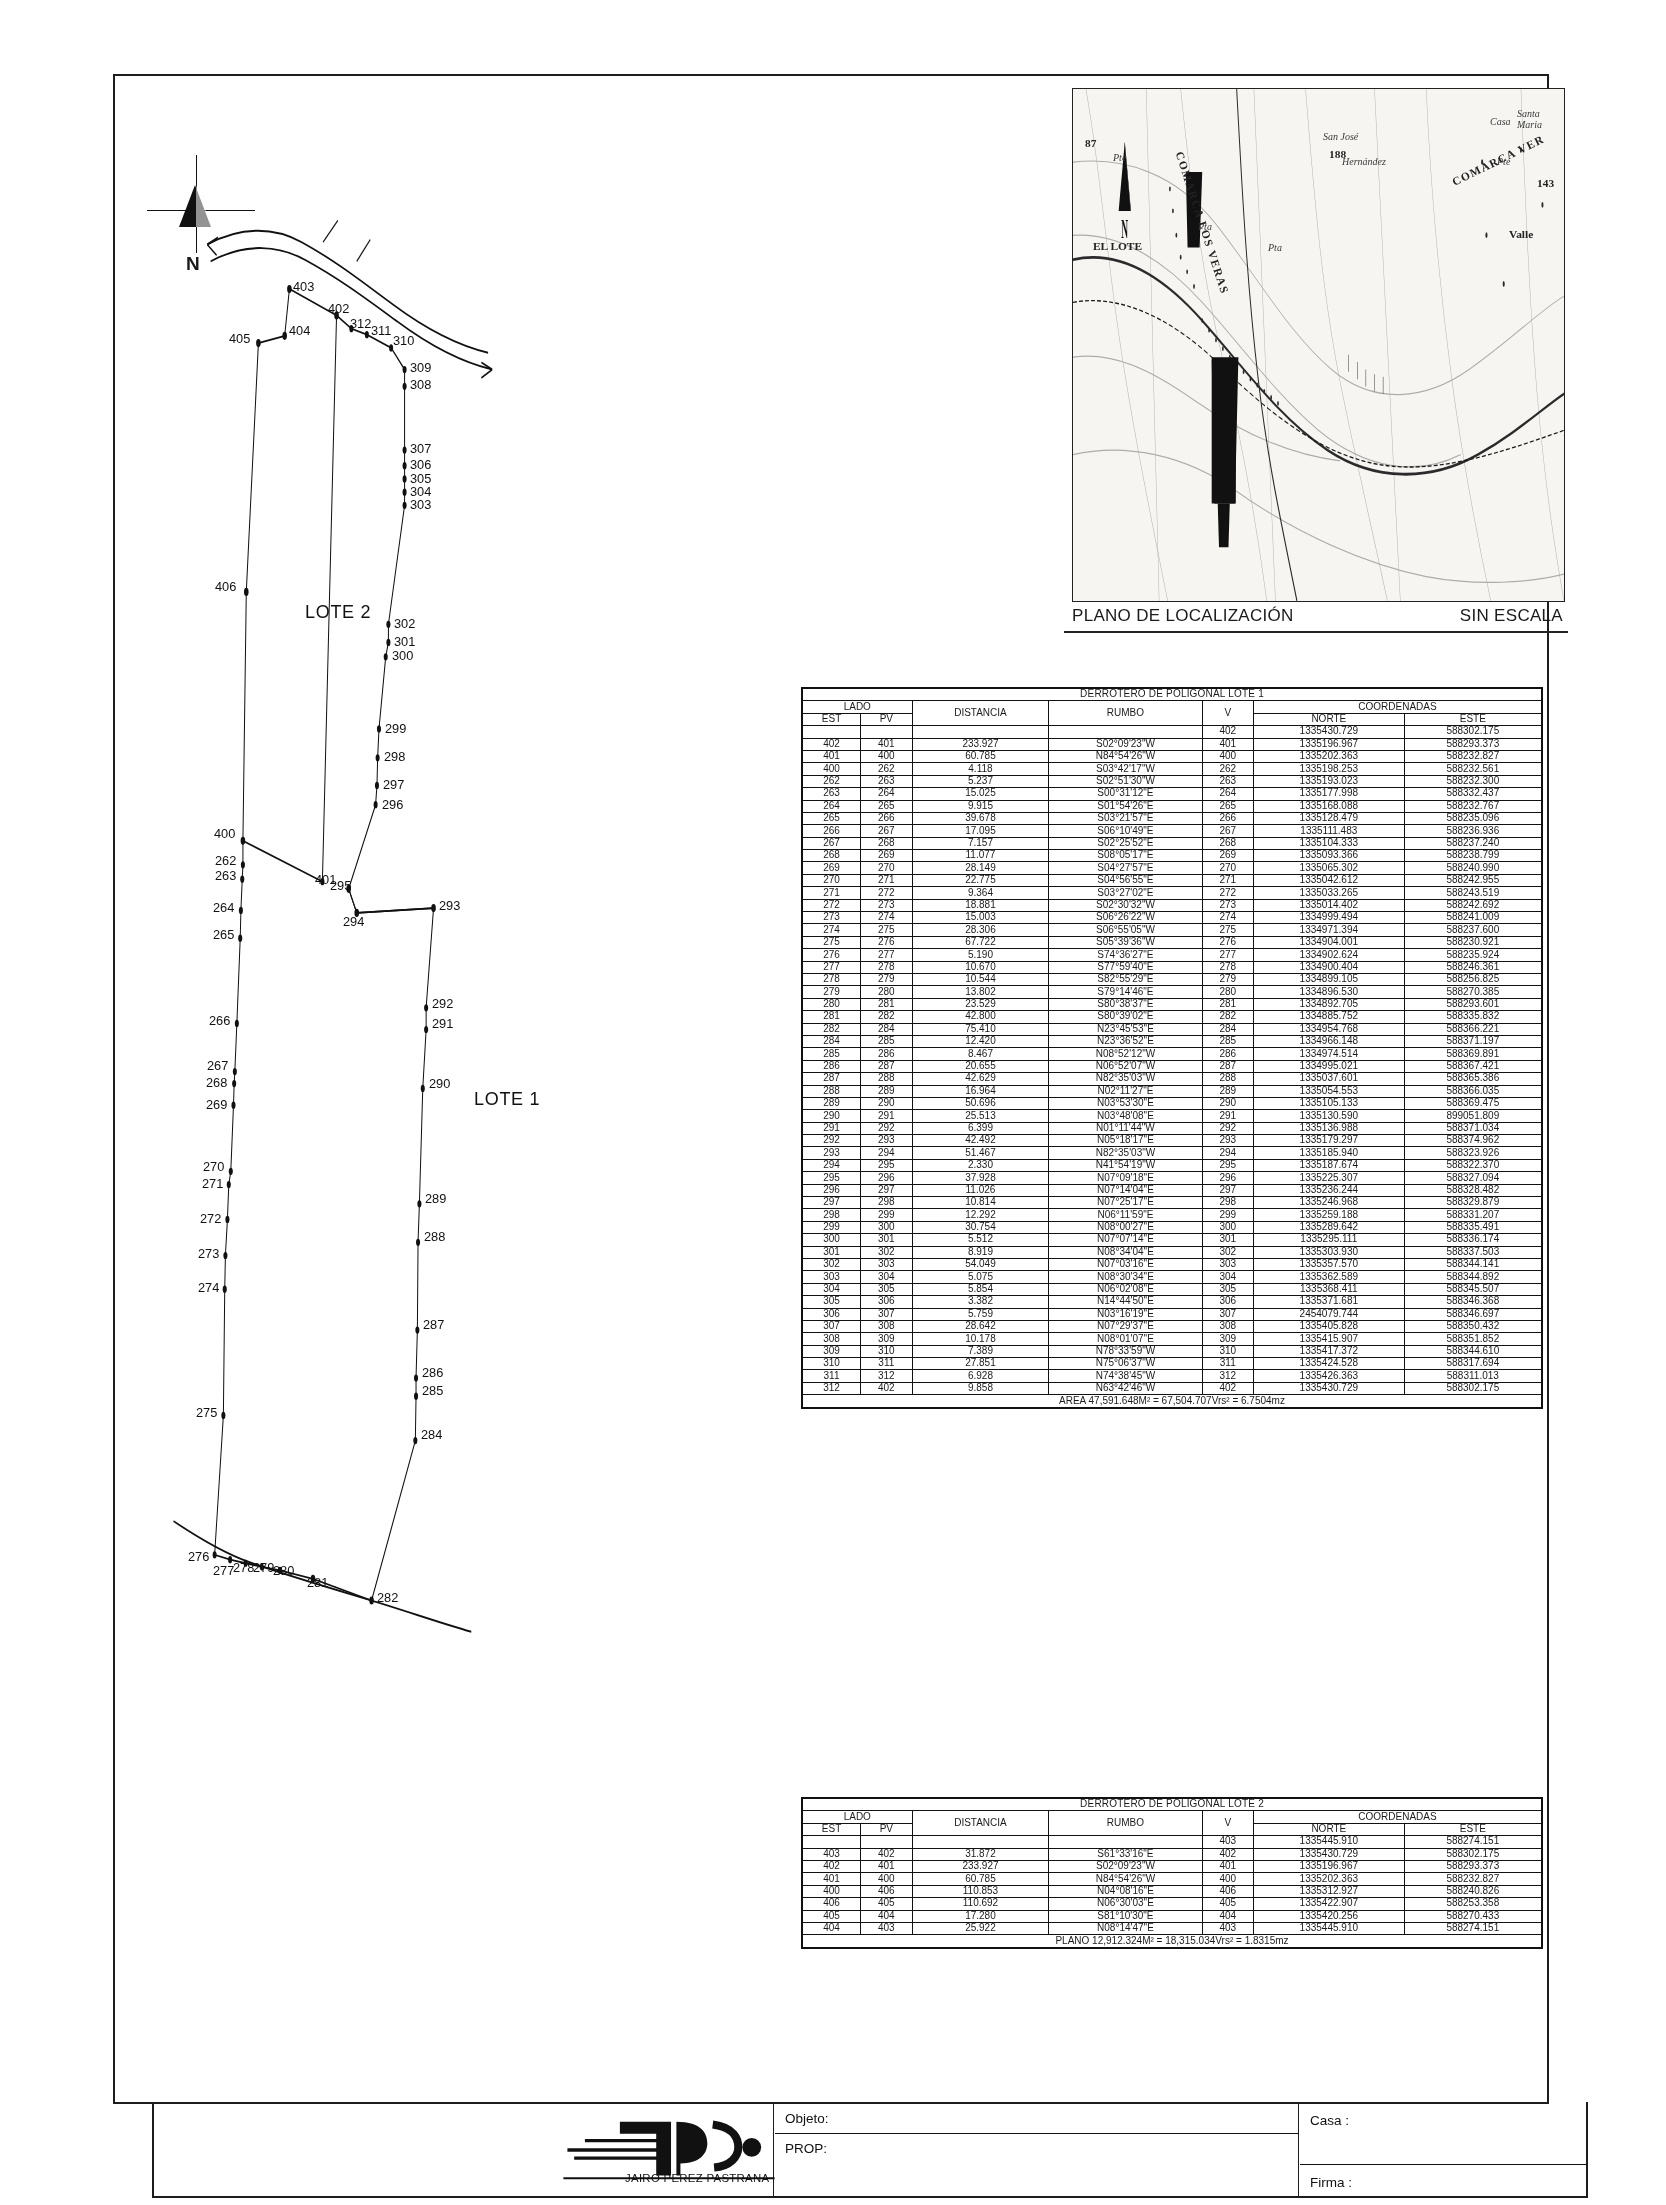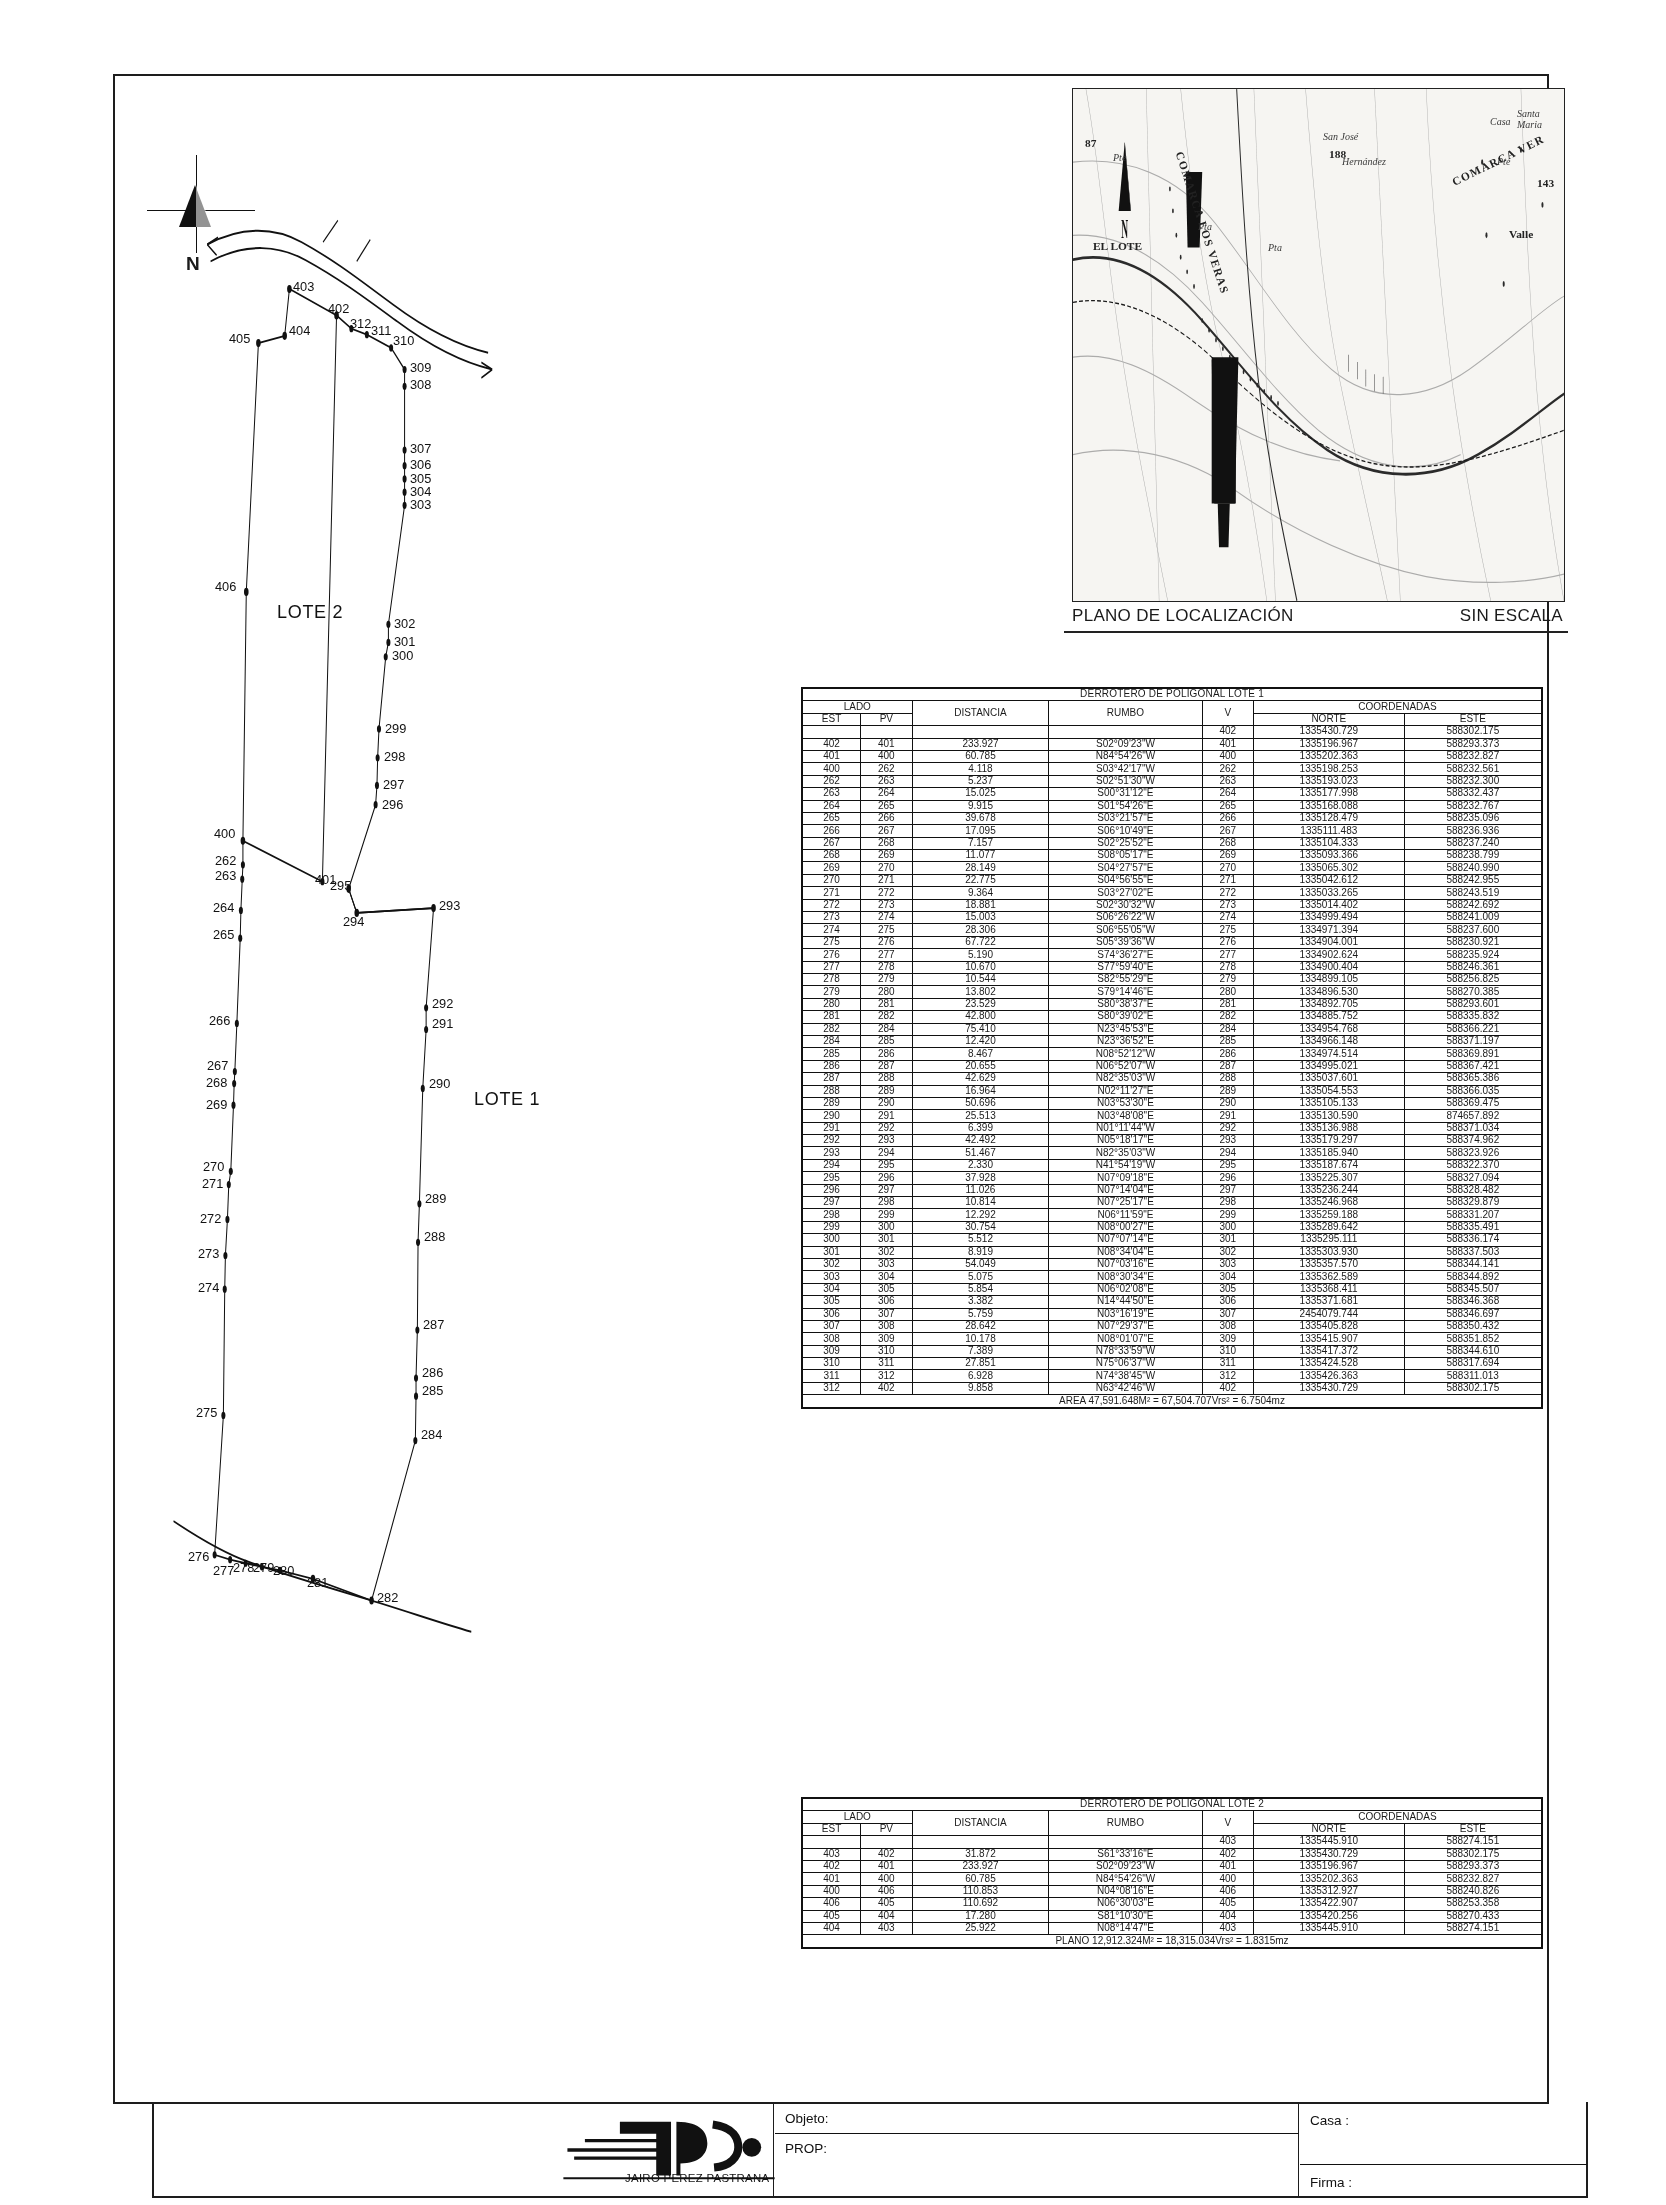--- a/index.html
+++ b/index.html
@@ -154,21 +154,21 @@
         <circle cx="178" cy="690" r="3"></circle>
       <circle cx="180" cy="664" r="3"></circle>
         <circle cx="181" cy="652" r="3"></circle>
         <circle cx="181" cy="632" r="3.4"></circle>
       <circle cx="299" cy="666" r="3"></circle>
         <circle cx="186" cy="425" r="3.4"></circle>
     </g>
   </svg>
 
   
-  <div class="lotlabel" style="left:156px;top:521px;">LOTE 2</div>
+  <div class="lotlabel" style="left:184px;top:521px;">LOTE 2</div>
   <div class="lotlabel" style="left:353px;top:1008px;">LOTE 1</div>
 
   
   <div class="vlab" style="left:172px;top:200px;">403</div>
   <div class="vlab" style="left:168px;top:244px;">404</div>
   <div class="vlab" style="left:108px;top:252px;">405</div>
   <div class="vlab" style="left:207px;top:222px;">402</div>
   <div class="vlab" style="left:229px;top:237px;">312</div>
   <div class="vlab" style="left:250px;top:244px;">311</div>
   <div class="vlab" style="left:272px;top:254px;">310</div>
@@ -614,21 +614,21 @@
           <td>1335105.133</td>
           <td>588369.475</td>
         </tr>
         <tr>
           <td>290</td>
           <td>291</td>
           <td>25.513</td>
           <td>N03°48'08"E</td>
           <td>291</td>
           <td>1335130.590</td>
-          <td>874657.892</td>
+          <td>899051.809</td>
         </tr>
         <tr>
           <td>291</td>
           <td>292</td>
           <td>6.399</td>
           <td>N01°11'44"W</td>
           <td>292</td>
           <td>1335136.988</td>
           <td>588371.034</td>
         </tr>

